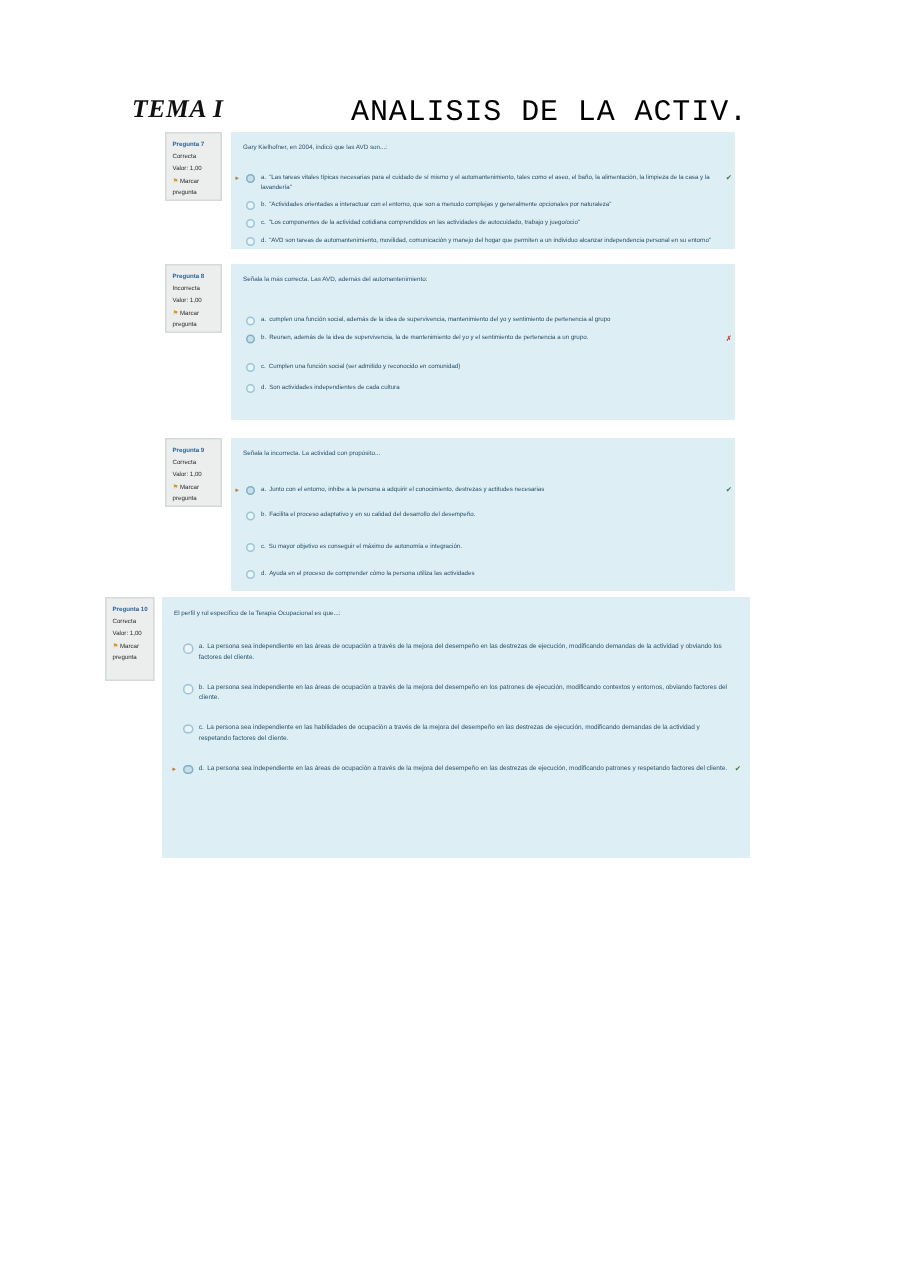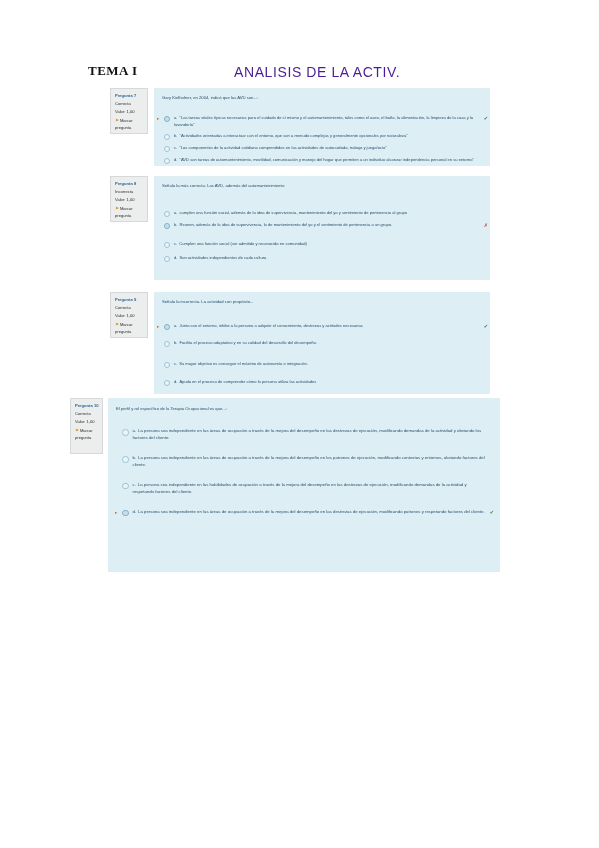--- a/index.html
+++ b/index.html
@@ -11,27 +11,27 @@
     overflow:hidden;
     color:#2a4a5a;
   }
   .page{position:relative;width:599px;height:848px;}
 
   
   .doc-header{position:absolute;top:30px;left:0;width:599px;height:30px;}
   .tema{
     position:absolute;left:88px;top:33px;
     font-family:"Liberation Serif", serif;
-    font-weight:bold;
-    font-size:13px;letter-spacing:.5px;color:#111;
+    font-style:italic;font-weight:bold;
+    font-size:17px;letter-spacing:.5px;color:#111;
   }
   .doc-title{
     position:absolute;left:234px;top:34px;
-    font-family:Liberation Sans, sans-serif;
-    font-size:14px;letter-spacing:.6px;color:#4c1d95;
+    font-family:Liberation Mono, monospace;
+    font-size:20px;letter-spacing:.6px;color:#000000;
   }
 
   
   .qblock{position:absolute;}
   .qinfo{
     position:absolute;left:0;top:0;
     width:38px;
     background:#eceeee;
     border:1px solid #d5d9d9;
     padding:4px 3px 5px 4px;

